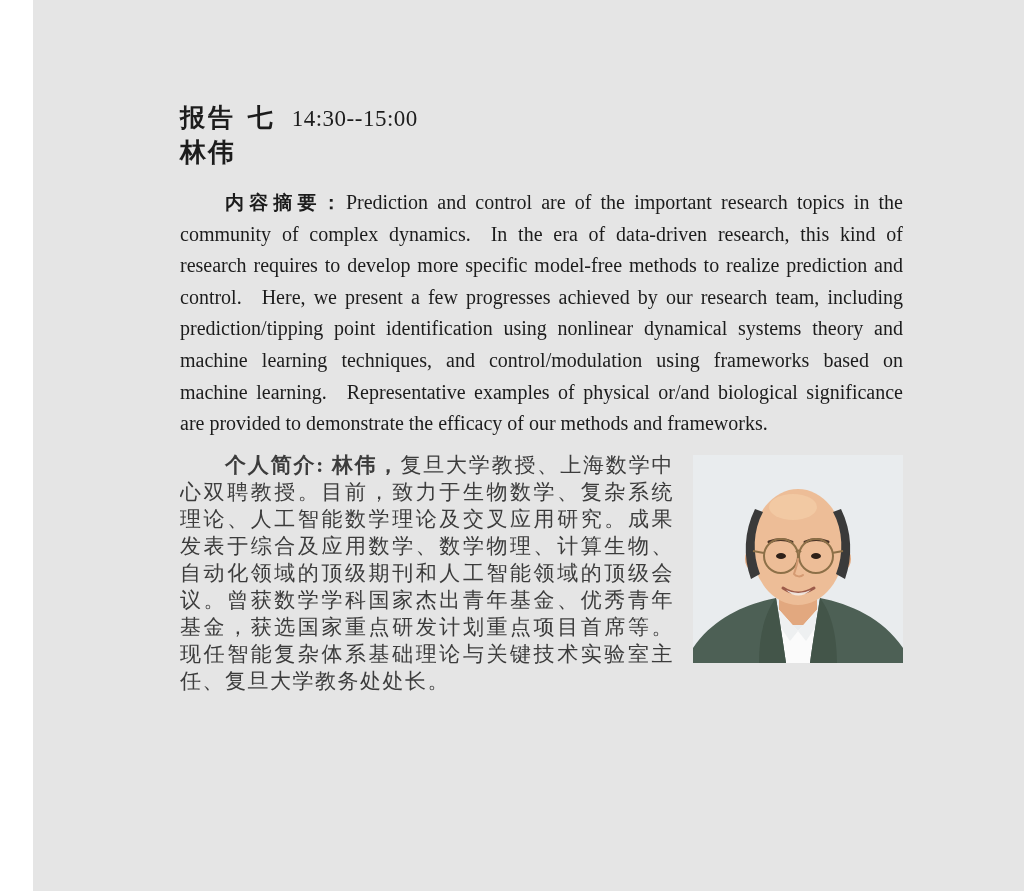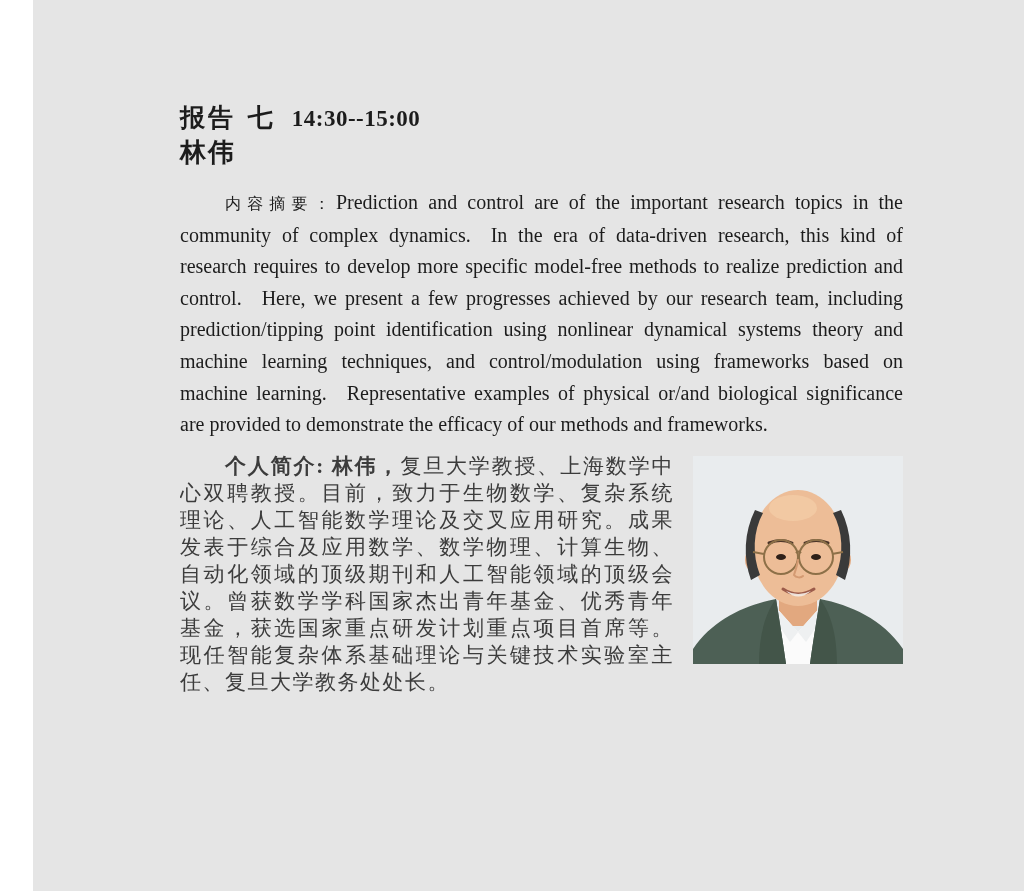--- a/index.html
+++ b/index.html
@@ -33,21 +33,21 @@
   }
   .session-label {
     font-family: "DejaVu Sans", "Liberation Sans", sans-serif;
     font-weight: bold;
     font-size: 25px;
     letter-spacing: 3px;
     color: var(--ink, #1c1c1c);
   }
   .session-time {
     font-family: "Liberation Serif", serif;
-    font-weight: bold;
+    font-weight: normal;
     font-size: 23px;
     letter-spacing: 0.5px;
     color: var(--ink, #1c1c1c);
   }
   .talk-title {
     margin-top: 27px;
     text-align: center;
     font-family: "Liberation Serif", serif;
     font-weight: bold;
     font-size: 24px;
@@ -65,23 +65,23 @@
   }
   .abstract {
     margin-top: 17px;
     font-size: 20px;
     line-height: 31.6px;
     text-align: justify;
     text-indent: 45px;
     color: var(--ink, #1c1c1c);
   }
   .abstract .para-label {
-    font-weight: normal;
+    font-weight: bold;
     font-family: "DejaVu Sans", "Liberation Sans", sans-serif;
-    font-size: 16px;
+    font-size: 19px;
     letter-spacing: 1px;
   }
   .bio-section {
     margin-top: 12px;
     overflow: hidden;
   }
   .speaker-photo {
     float: right;
     width: 210px;
     height: 208px;

